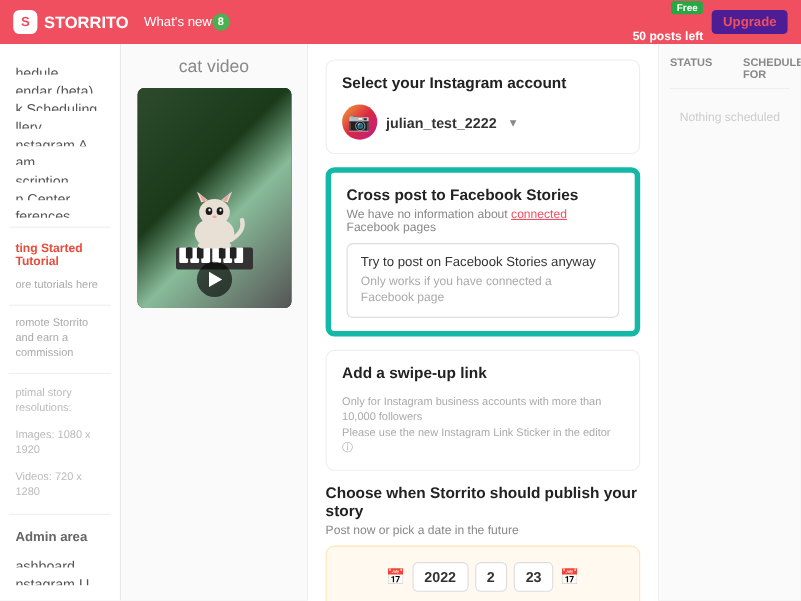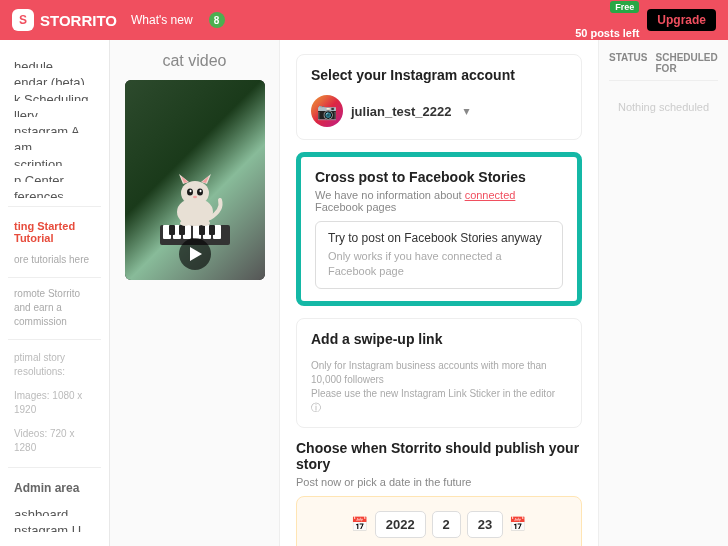--- a/index.html
+++ b/index.html
@@ -11,36 +11,36 @@
       padding: 0 12px; position: fixed; top: 0; left: 0; right: 0; z-index: 100;
     }
     .logo-box {
       display: flex; align-items: center; gap: 6px; color: white; font-weight: 700; font-size: 15px;
     }
     .logo-icon {
       background: white; color: #f04f5f; border-radius: 6px; width: 22px; height: 22px;
       display: flex; align-items: center; justify-content: center; font-size: 12px; font-weight: 900;
     }
     .whats-new {
-      margin-left: 14px; color: white; font-size: 12px; cursor: pointer; display: flex; align-items: center; gap: 16px;
+      margin-left: 14px; color: white; font-size: 12px; cursor: pointer; display: flex; align-items: center; gap: 0;
     }
     .badge {
       background: #4caf50; color: white; border-radius: 50%; width: 16px; height: 16px;
       display: flex; align-items: center; justify-content: center; font-size: 10px; font-weight: 700;
     }
     .header-right {
       margin-left: auto; display: flex; align-items: center; gap: 8px;
     }
     .free-badge {
       background: #28a745; color: white; font-size: 9px; font-weight: 700;
       padding: 1px 5px; border-radius: 3px;
     }
     .posts-left { color: white; font-size: 11px; font-weight: 600; }
     .upgrade-btn {
-      background: #000000; color: #f04f5f; border: none; border-radius: 4px;
+      background: #4c1d95; color: #f04f5f; border: none; border-radius: 4px;
       padding: 4px 10px; font-size: 12px; font-weight: 700; cursor: pointer;
     }
 
     
     .layout { display: flex; margin-top: 40px; height: calc(546px - 40px); }
 
     
     .sidebar {
       width: 110px; background: white; border-right: 1px solid #e8e8e8;
       padding: 14px 8px; display: flex; flex-direction: column; gap: 2px;
@@ -144,21 +144,21 @@
       padding: 5px 10px; font-size: 13px; font-weight: 600; color: #333;
       display: flex; align-items: center; gap: 6px;
     }
 
     
     .status-panel {
       width: 130px; padding: 12px 10px; background: #fafafa; border-left: 1px solid #eee;
       flex-shrink: 0;
     }
     .status-header {
-      display: flex; gap: 8px; font-size: 10px; font-weight: 700;
+      display: flex; gap: 28px; font-size: 10px; font-weight: 700;
       color: #888; margin-bottom: 10px; border-bottom: 1px solid #eee; padding-bottom: 6px;
     }
     .status-header span { cursor: pointer; }
     .nothing-scheduled { color: #ccc; font-size: 11px; margin-top: 20px; text-align: center; }
 
     .calendar-icon, .clock-icon { font-size: 14px; }
   </style>
 </head>
 <body>
 

